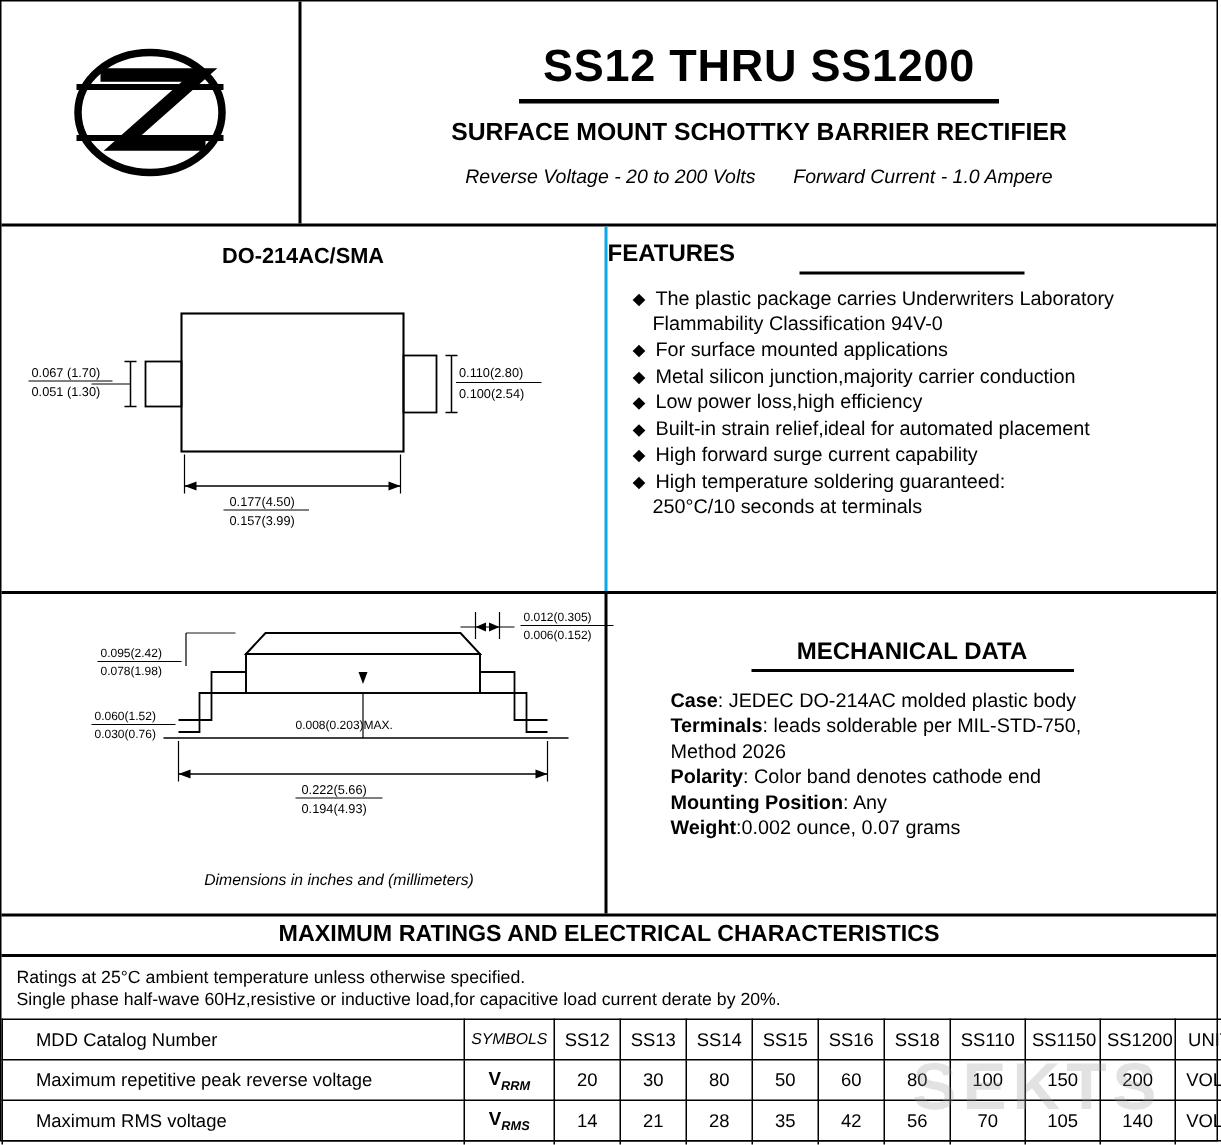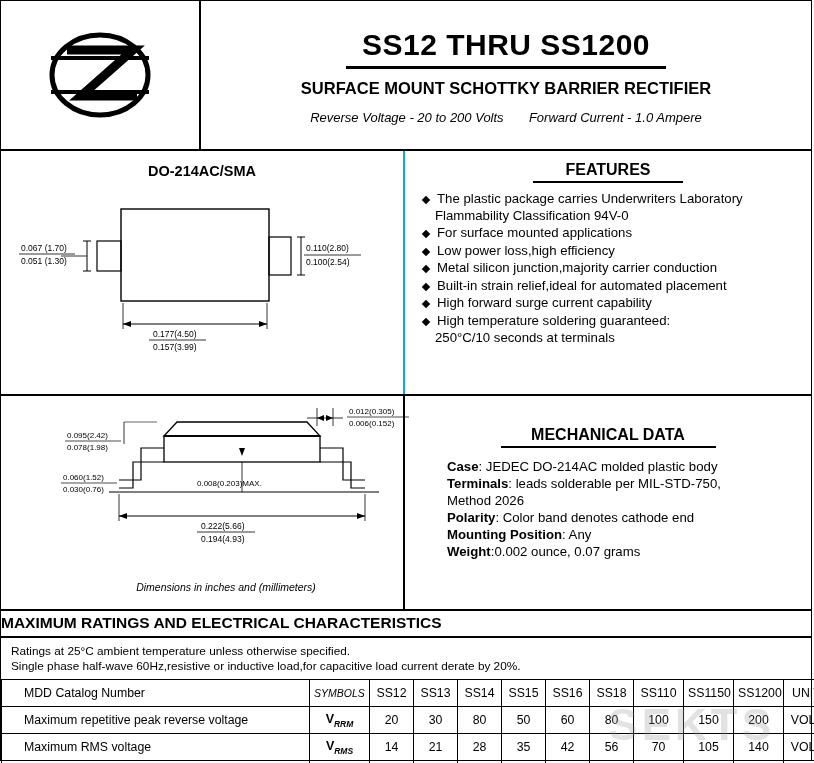--- a/index.html
+++ b/index.html
@@ -52,21 +52,21 @@
   
   .middle{display:flex;border-bottom:2px solid #000;height:245px;box-sizing:border-box;}
   .drawing-col{
     width:404px;border-right:2px solid #0ea5e9;position:relative;box-sizing:border-box;
   }
   .drawing-col2{flex:1;position:relative;box-sizing:border-box;}
   .pkg-title{
     text-align:center;font-weight:bold;font-size:14.5px;margin-top:12px;
   }
   .features-head{
-    text-align:center;font-weight:bold;font-size:16px;margin-top:10px;
+    font-weight:bold;font-size:16px;margin-top:10px;
   }
   .features-rule{width:150px;height:2px;background:#000;margin:2px auto 8px;}
   .feat-list{margin:0;padding:0 10px 0 18px;list-style:none;font-size:13.2px;line-height:16.5px;}
   .feat-list li{position:relative;padding-left:14px;margin-bottom:1px;}
   .feat-list li:before{
     content:"";position:absolute;left:0;top:6px;
     width:6px;height:6px;background:#000;transform:rotate(45deg);
   }
   .feat-sub{padding-left:30px;font-size:13.2px;}
 
@@ -77,21 +77,21 @@
   .mech-rule{width:215px;height:2px;background:#000;margin:2px auto 10px;}
   .mech-body{font-size:13.2px;line-height:17px;padding-left:28px;}
   .mech-body b{font-weight:bold;}
 
   .dim-note{
     text-align:center;font-size:10.5px;font-style:italic;
   }
 
   
   .ratings-bar{
-    font-weight:bold;font-size:15.5px;
+    text-align:center;font-weight:bold;font-size:15.5px;
     border-bottom:2px solid #000;padding:3px 0 4px;
   }
   .rat-note{font-size:11.8px;padding:6px 8px 5px 10px;line-height:15px;}
 
   table.params{
     border-collapse:collapse;width:100%;font-size:12.3px;
     table-layout:fixed;
   }
   table.params td{
     border:1px solid #000;
@@ -181,22 +181,22 @@
 
     <div class="drawing-col2">
       <div class="features-head">FEATURES</div>
       <div class="features-rule"></div>
       <ul class="feat-list">
         <li>
           <span>The plastic package carries Underwriters Laboratory</span><br>
           <span style="display:inline-block;margin-left:-2px;">Flammability Classification 94V-0</span>
         </li>
         <li><span>For surface mounted applications</span></li>
+        <li><span>Metal silicon junction,majority carrier conduction</span></li>
         <li><span>Low power loss,high efficiency</span></li>
-        <li><span>Metal silicon junction,majority carrier conduction</span></li>
         <li><span>Built-in strain relief,ideal for automated placement</span></li>
         <li><span>High forward surge current capability</span></li>
         <li><span>High temperature soldering guaranteed:</span></li>
       </ul>
       <div class="feat-sub">250°C/10 seconds at terminals</div>
     </div>
   </div>
 
   <div class="middle2">
     <div class="drawing-col" style="border-right:2px solid #000;padding-left:48px;">

